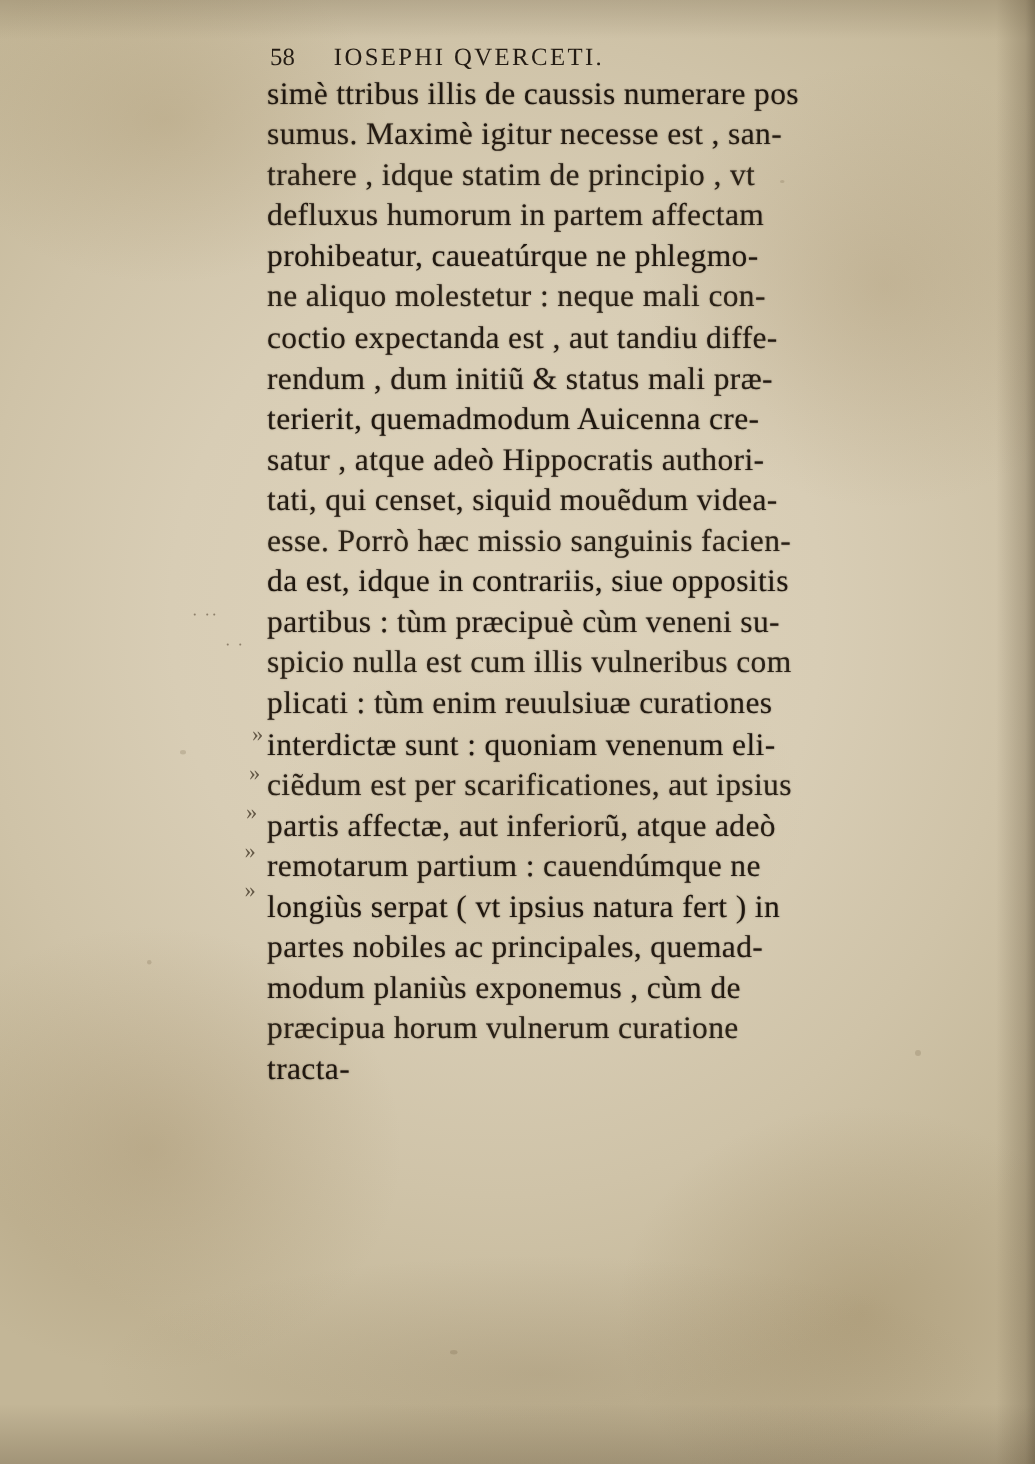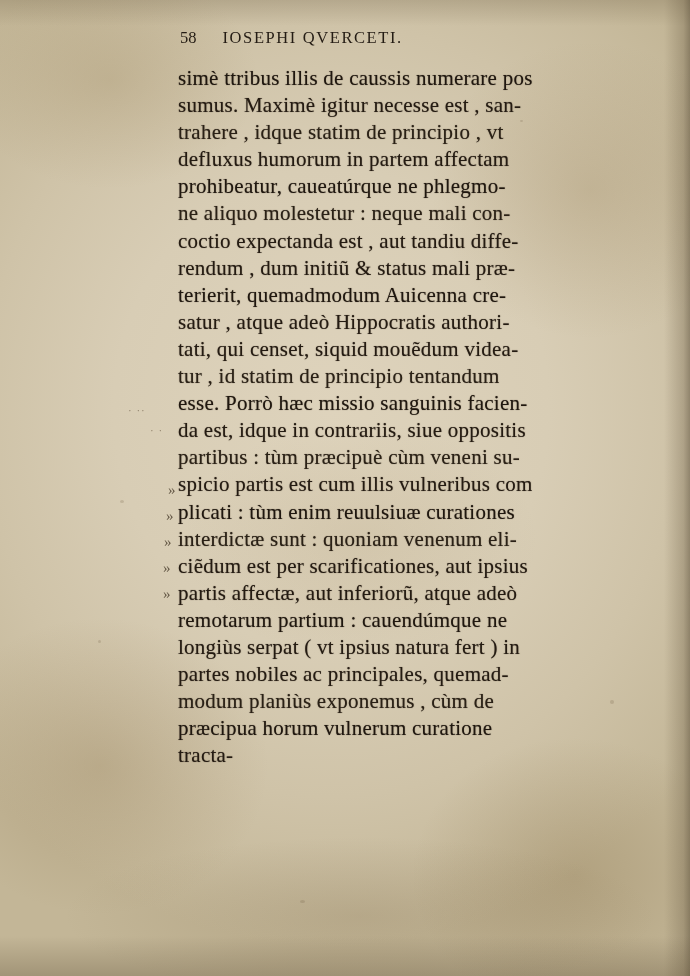--- a/index.html
+++ b/index.html
@@ -68,21 +68,21 @@
     left: 178px;
     top: 28px;
     width: 430px;
   }
   .running-head {
     font-family: "Liberation Serif", serif;
     font-size: 16.5px;
     letter-spacing: 1.6px;
     color: #241c14;
     white-space: nowrap;
-    margin-bottom: 17px;
+    margin-bottom: 1px;
     margin-left: 2px;
   }
   .running-head .folio {
     margin-right: 26px;
     letter-spacing: 0px;
   }
   .line {
     font-size: 21px;
     line-height: 27.1px;
     color: #241b12;
@@ -151,25 +151,24 @@
       <div class="line">sumus.  Maximè igitur necesse est , san-</div>
       <div class="line">trahere , idque statim de  principio , vt</div>
       <div class="line">defluxus humorum in partem affectam</div>
       <div class="line">prohibeatur, caueatúrque ne phlegmo-</div>
       <div class="line">ne aliquo molestetur : neque  mali con-</div>
       <div class="line">coctio expectanda est , aut tandiu diffe-</div>
       <div class="line">rendum , dum initiũ  &amp; status mali præ-</div>
       <div class="line">terierit, quemadmodum  Auicenna cre-</div>
       <div class="line">satur , atque adeò  Hippocratis authori-</div>
       <div class="line">tati, qui censet, siquid mouẽdum videa-</div>
-      <div class="line">tur , id statim de  principio  tentandum</div>
       <div class="line">esse.  Porrò hæc missio sanguinis facien-</div>
       <div class="line">da est,  idque in contrariis, siue oppositis</div>
       <div class="line">partibus : tùm præcipuè cùm veneni su-</div>
-      <div class="line">spicio partis est cum illis vulneribus com</div>
+      <div class="line">spicio nulla est cum illis vulneribus com</div>
       <div class="line">plicati : tùm enim reuulsiuæ curationes</div>
       <div class="line">interdictæ sunt : quoniam venenum eli-</div>
       <div class="line">ciẽdum est per scarificationes, aut ipsius</div>
       <div class="line">partis affectæ, aut inferiorũ, atque adeò</div>
       <div class="line">remotarum partium : cauendúmque ne</div>
       <div class="line">longiùs serpat ( vt ipsius natura  fert ) in</div>
       <div class="line">partes nobiles ac principales, quemad-</div>
       <div class="line">modum  planiùs  exponemus , cùm de</div>
       <div class="line">præcipua horum vulnerum  curatione</div>
       <div class="line right">tracta-</div>

